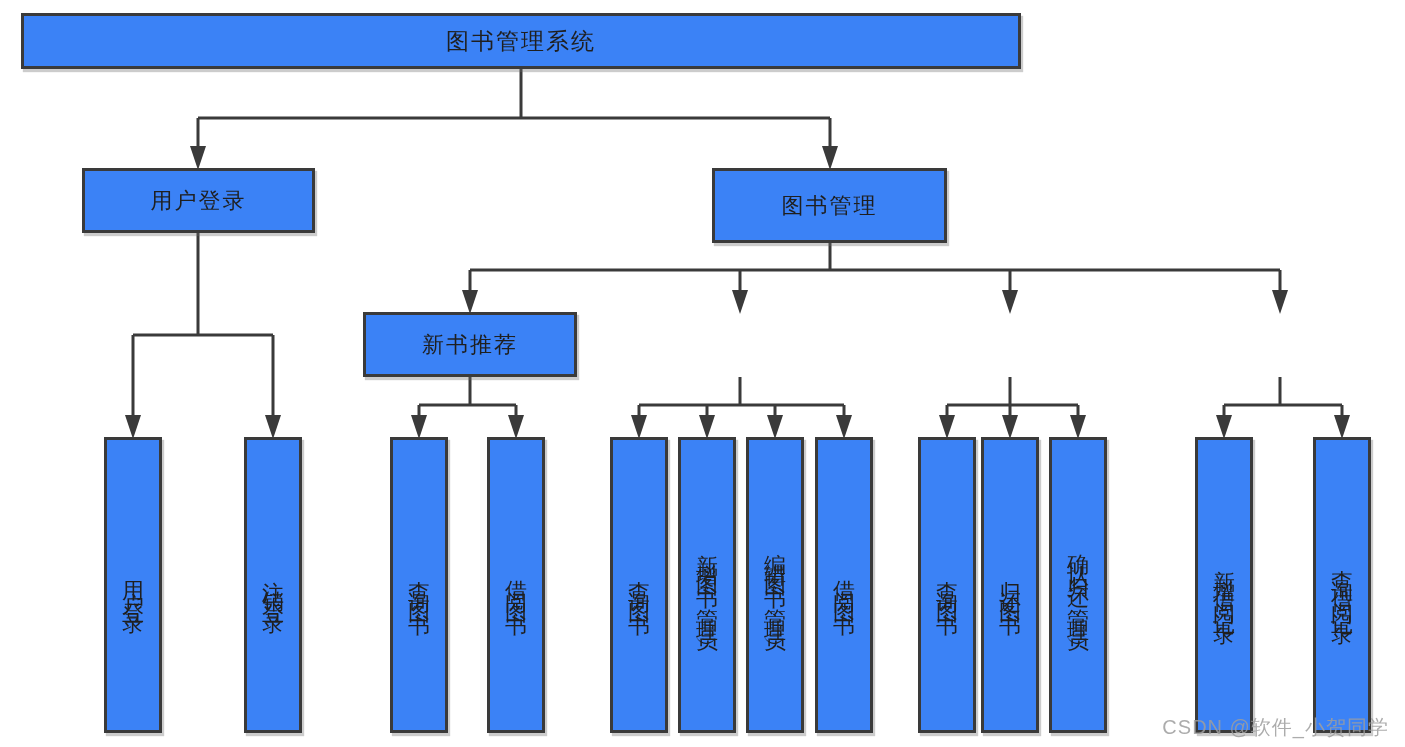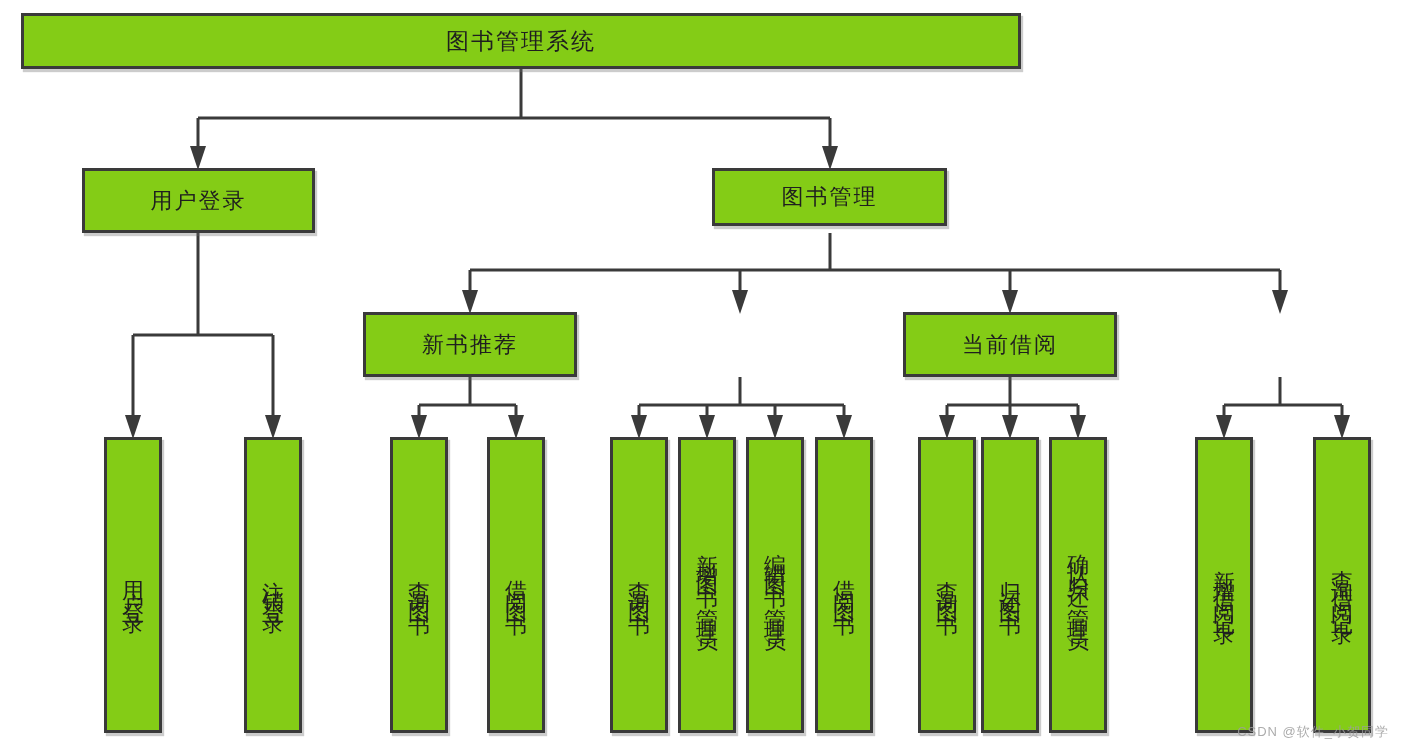--- a/index.html
+++ b/index.html
@@ -12,38 +12,38 @@
   html,body{margin:0;padding:0;background:var(--background);}
   body{font-family:"Liberation Sans","DejaVu Sans",sans-serif;color:var(--text);}
   .canvas{
     position:relative;width:1405px;height:747px;background:var(--background);
     overflow:hidden;
   }
   .connector-layer{position:absolute;left:0;top:0;width:1405px;height:747px;}
   .connector-layer path{stroke:var(--line);stroke-width:3;fill:none;}
   .connector-layer polygon{fill:var(--line);stroke:none;}
   .node{
-    position:absolute;box-sizing:border-box;background:#84cc16;
+    position:absolute;box-sizing:border-box;background:#3b82f6;
     border:3px solid var(--box-border);
     box-shadow:2px 3px 1px rgba(110,110,110,0.35);
     display:flex;align-items:center;justify-content:center;
     font-size:22px;letter-spacing:2px;white-space:nowrap;text-align:right;
   }
   .node-root{left:21px;top:13px;width:1000px;height:56px;font-size:23px;}
   .node-l2a{left:82px;top:168px;width:233px;height:65px;}
-  .node-l2b{left:712px;top:168px;width:235px;height:58px;}
+  .node-l2b{left:712px;top:168px;width:235px;height:75px;}
   .node-l3{top:312px;width:214px;height:65px;}
   .leaf{
     top:437px;width:58px;height:296px;
     writing-mode:vertical-rl;text-orientation:mixed;
     font-size:22px;letter-spacing:11px;line-height:1;
   }
   .watermark{
     position:absolute;right:16px;bottom:6px;z-index:5;
-    font-size:13px;letter-spacing:1px;color:var(--watermark);
+    font-size:20px;letter-spacing:1px;color:var(--watermark);
     opacity:0.85;pointer-events:none;white-space:nowrap;
   }
 </style>
 </head>
 <body>
 
 <div class="canvas">
 
   <svg class="connector-layer" viewBox="0 0 1405 747" aria-hidden="true">
 
@@ -88,23 +88,20 @@
   <div class="node node-l2a">
     <span>用户登录</span>
   </div>
   <div class="node node-l2b">
     <span>图书管理</span>
   </div>
 
   <div class="node node-l3" style="left:363px;">
     <span>新书推荐</span>
   </div>
-  <div class="node node-l3" style="left:903px;">
-    <span>当前借阅</span>
-  </div>
 
   <div class="node leaf" style="left:104px;">
     <span>用户登录</span>
   </div>
   <div class="node leaf" style="left:244px;">
     <span>注销登录</span>
   </div>
 
   <div class="node leaf" style="left:390px;">
     <span>查询图书</span>

